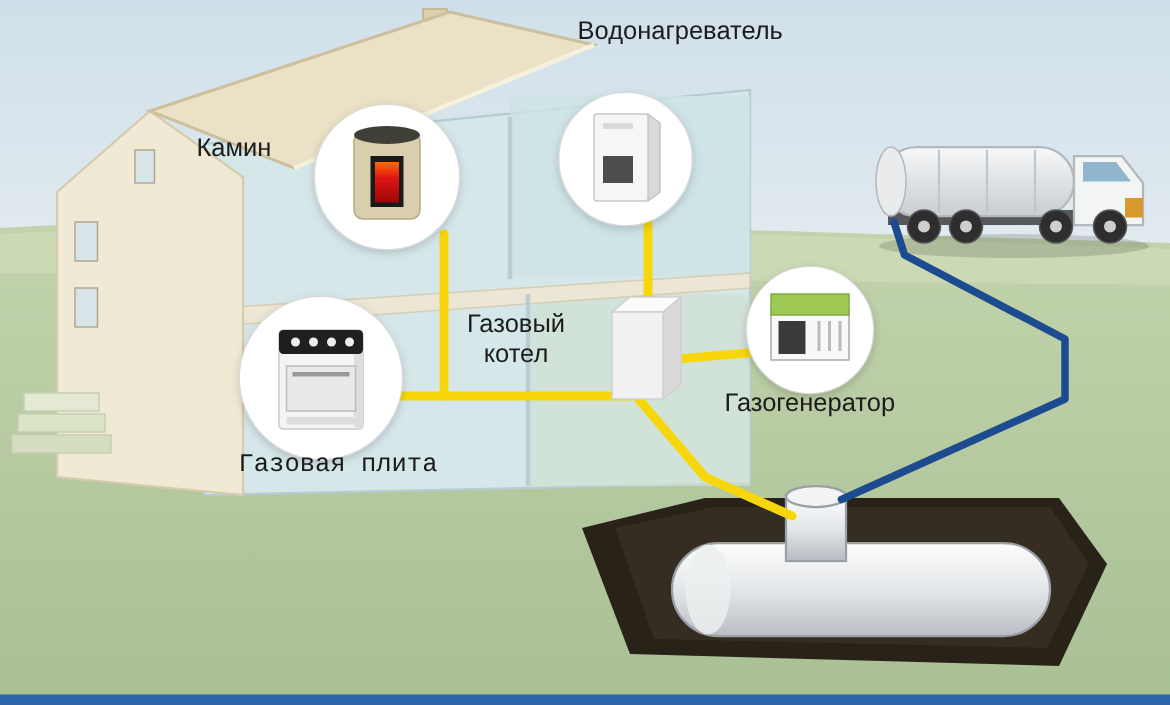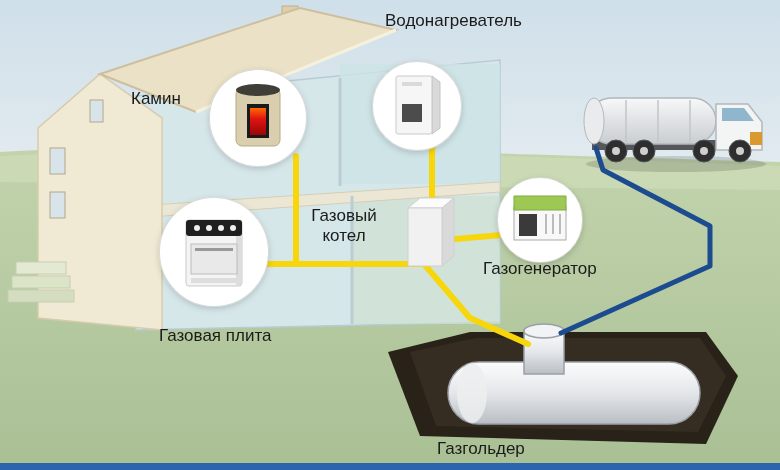--- a/index.html
+++ b/index.html
@@ -170,16 +170,15 @@
     <circle cx="540" cy="220" r="39" fill="none" stroke="#ffffff" stroke-width="6"></circle>
   </g>
 
   <rect x="0" y="463" width="780" height="7" fill="#2c64ad"></rect>
 </svg>
 
 <div class="label" style="left:341px; top:11px;margin-left:44px;">Водонагреватель</div>
 <div class="label" style="left:131px; top:89px;">Камин</div>
 <div class="label wrap" style="left:301px; top:206px; width:86px;">Газовый котел</div>
 <div class="label" style="left:483px; top:259px;">Газогенератор</div>
-<div class="label" style="left:159px; top:326px;">Газовая плита</div>
-<div class="label" style="left:437px; top:439px;">Газгольдер</div>
+<div class="label" style="left:159px; top:301px;font-family:Liberation Mono, monospace;">Газовая плита</div>
 
 </div>
 
 </body></html>

